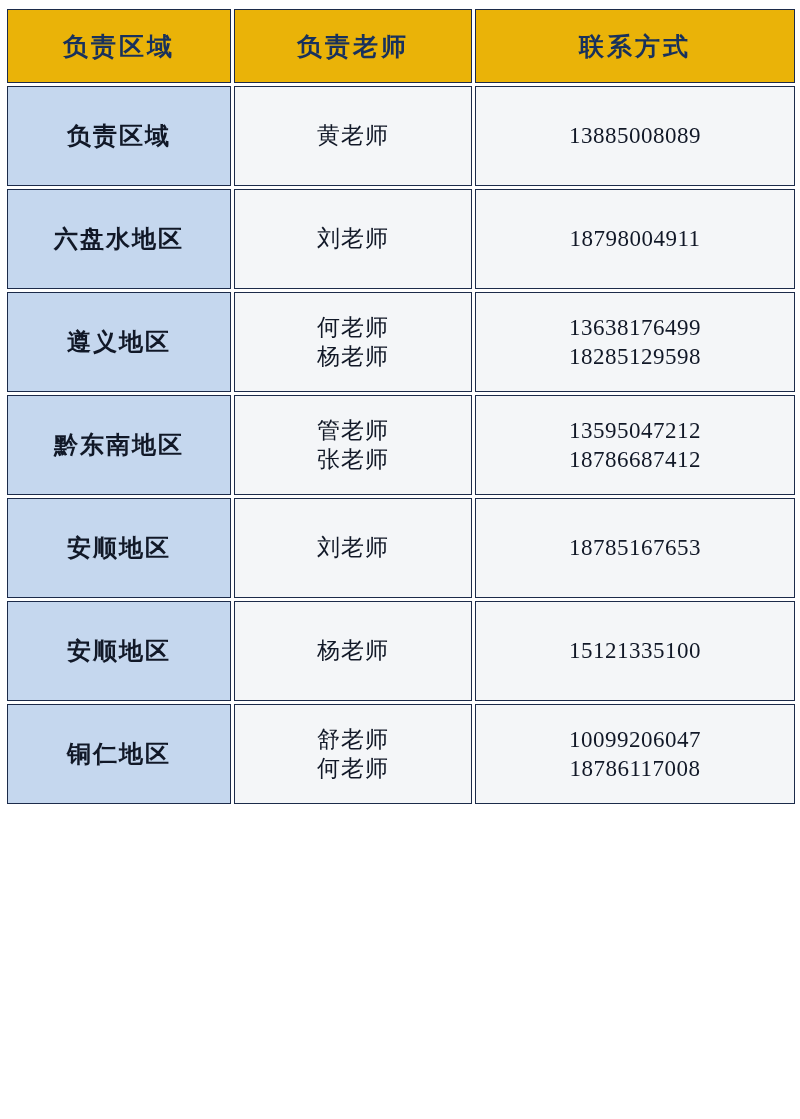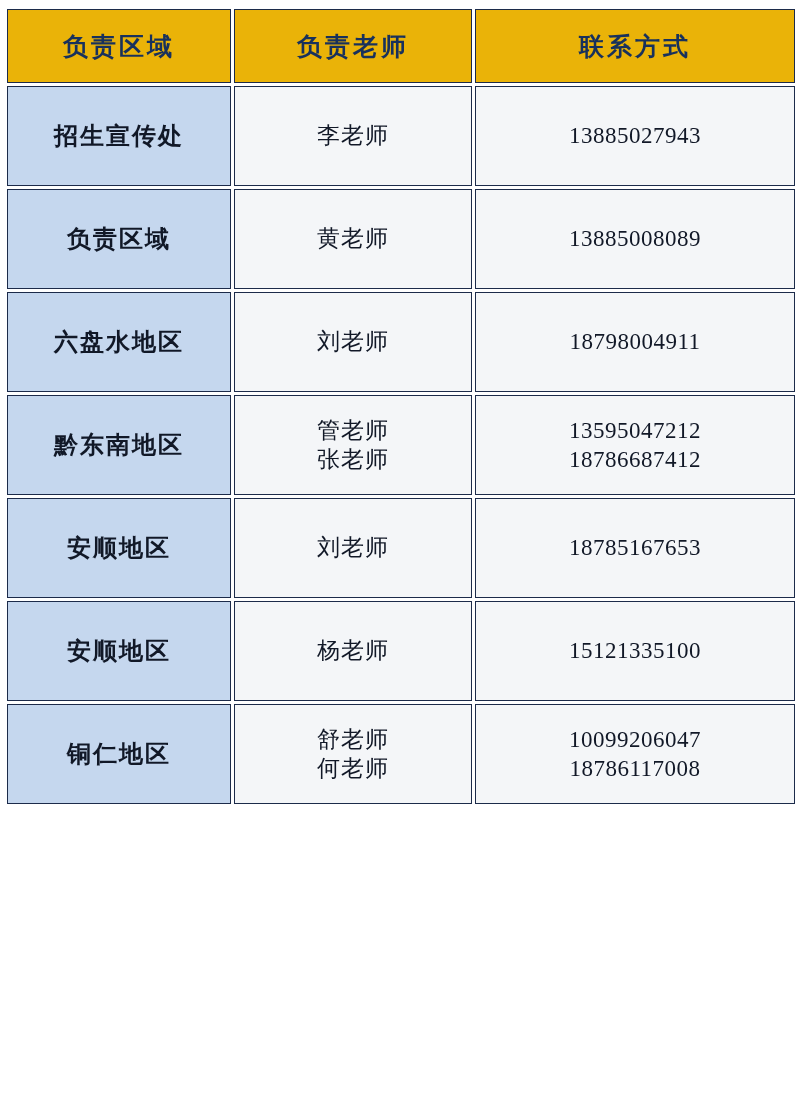--- a/index.html
+++ b/index.html
@@ -80,44 +80,46 @@
     </colgroup>
     <thead>
       <tr>
         <th>负责区域</th>
         <th>负责老师</th>
         <th>联系方式</th>
       </tr>
     </thead>
     <tbody id="table-body">
         <tr>
-          <td class="region-cell">招生宣传处</td>
-          <td class="data-cell">
-            <span class="line">李老师</span>
-          </td>
-          <td class="data-cell numeric">
-            <span class="line">13885027943</span>
-          </td>
-        </tr>
-        <tr>
           <td class="region-cell">负责区域</td>
           <td class="data-cell">
             <span class="line">黄老师</span>
           </td>
           <td class="data-cell numeric">
             <span class="line">13885008089</span>
           </td>
         </tr>
         <tr>
           <td class="region-cell">六盘水地区</td>
           <td class="data-cell">
             <span class="line">刘老师</span>
           </td>
           <td class="data-cell numeric">
             <span class="line">18798004911</span>
+          </td>
+        </tr>
+        <tr>
+          <td class="region-cell">遵义地区</td>
+          <td class="data-cell">
+            <span class="line">何老师</span>
+            <span class="line">杨老师</span>
+          </td>
+          <td class="data-cell numeric">
+            <span class="line">13638176499</span>
+            <span class="line">18285129598</span>
           </td>
         </tr>
         <tr>
           <td class="region-cell">黔东南地区</td>
           <td class="data-cell">
             <span class="line">管老师</span>
             <span class="line">张老师</span>
           </td>
           <td class="data-cell numeric">
             <span class="line">13595047212</span>

